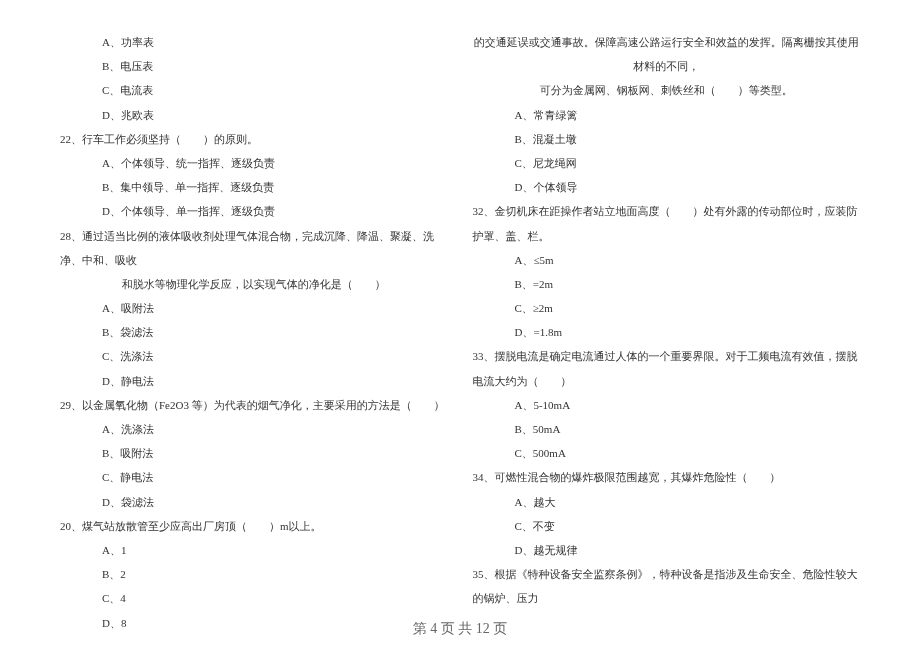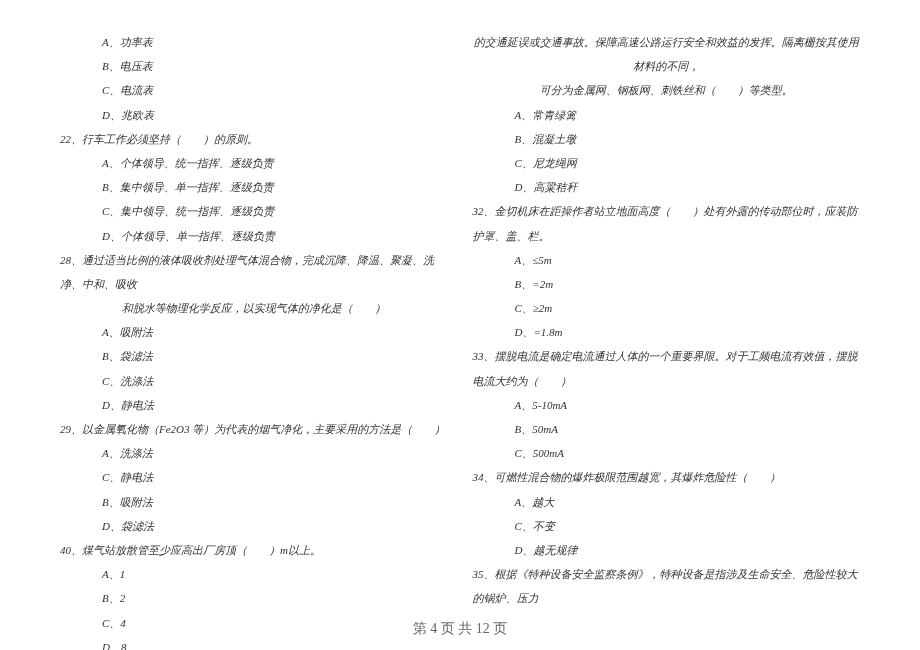--- a/index.html
+++ b/index.html
@@ -14,21 +14,20 @@
       font-family: "SimSun", "宋体", serif;
       font-size: 11px;
       color: #333;
       position: relative;
       padding: 30px 60px 20px 60px;
     }
     .columns {
       display: flex;
       gap: 25px;
       height: 580px;
-      font-style: italic;
     }
     .col {
       flex: 1;
       line-height: 2.2;
     }
     .option {
       padding-left: 42px;
     }
     .q-line {
       padding-left: 0;
@@ -53,51 +52,50 @@
 <div class="columns">
   <div class="col">
     <div class="option">A、功率表</div>
     <div class="option">B、电压表</div>
     <div class="option">C、电流表</div>
     <div class="option">D、兆欧表</div>
 
     <div class="q-line">22、行车工作必须坚持（　　）的原则。</div>
     <div class="option">A、个体领导、统一指挥、逐级负责</div>
     <div class="option">B、集中领导、单一指挥、逐级负责</div>
-    <div class="option">C、集中领导、统一指挥、逐级负责</div>
     <div class="option">D、个体领导、单一指挥、逐级负责</div>
 
     <div class="q-line">28、通过适当比例的液体吸收剂处理气体混合物，完成沉降、降温、聚凝、洗净、中和、吸收</div>
     <div class="continuation">和脱水等物理化学反应，以实现气体的净化是（　　）</div>
     <div class="option">A、吸附法</div>
     <div class="option">B、袋滤法</div>
     <div class="option">C、洗涤法</div>
     <div class="option">D、静电法</div>
 
     <div class="q-line">29、以金属氧化物（Fe2O3 等）为代表的烟气净化，主要采用的方法是（　　）</div>
     <div class="option">A、洗涤法</div>
+    <div class="option">B、吸附法</div>
     <div class="option">C、静电法</div>
-    <div class="option">B、吸附法</div>
     <div class="option">D、袋滤法</div>
 
-    <div class="q-line">40、煤气站放散管至少应高出厂房顶（　　）m以上。</div>
+    <div class="q-line">20、煤气站放散管至少应高出厂房顶（　　）m以上。</div>
     <div class="option">A、1</div>
     <div class="option">B、2</div>
     <div class="option">C、4</div>
     <div class="option">D、8</div>
 
   </div>
 
   <div class="col">
     <div class="continuation">的交通延误或交通事故。保障高速公路运行安全和效益的发挥。隔离栅按其使用材料的不同，</div>
     <div class="continuation">可分为金属网、钢板网、刺铁丝和（　　）等类型。</div>
     <div class="option">A、常青绿篱</div>
     <div class="option">B、混凝土墩</div>
     <div class="option">C、尼龙绳网</div>
-    <div class="option">D、高粱秸秆</div>
+    <div class="option">D、个体领导</div>
 
     <div class="q-line">32、金切机床在距操作者站立地面高度（　　）处有外露的传动部位时，应装防护罩、盖、栏。</div>
     <div class="option">A、≤5m</div>
     <div class="option">B、=2m</div>
     <div class="option">C、≥2m</div>
     <div class="option">D、=1.8m</div>
 
     <div class="q-line">33、摆脱电流是确定电流通过人体的一个重要界限。对于工频电流有效值，摆脱电流大约为（　　）</div>
     <div class="option">A、5-10mA</div>
     <div class="option">B、50mA</div>

